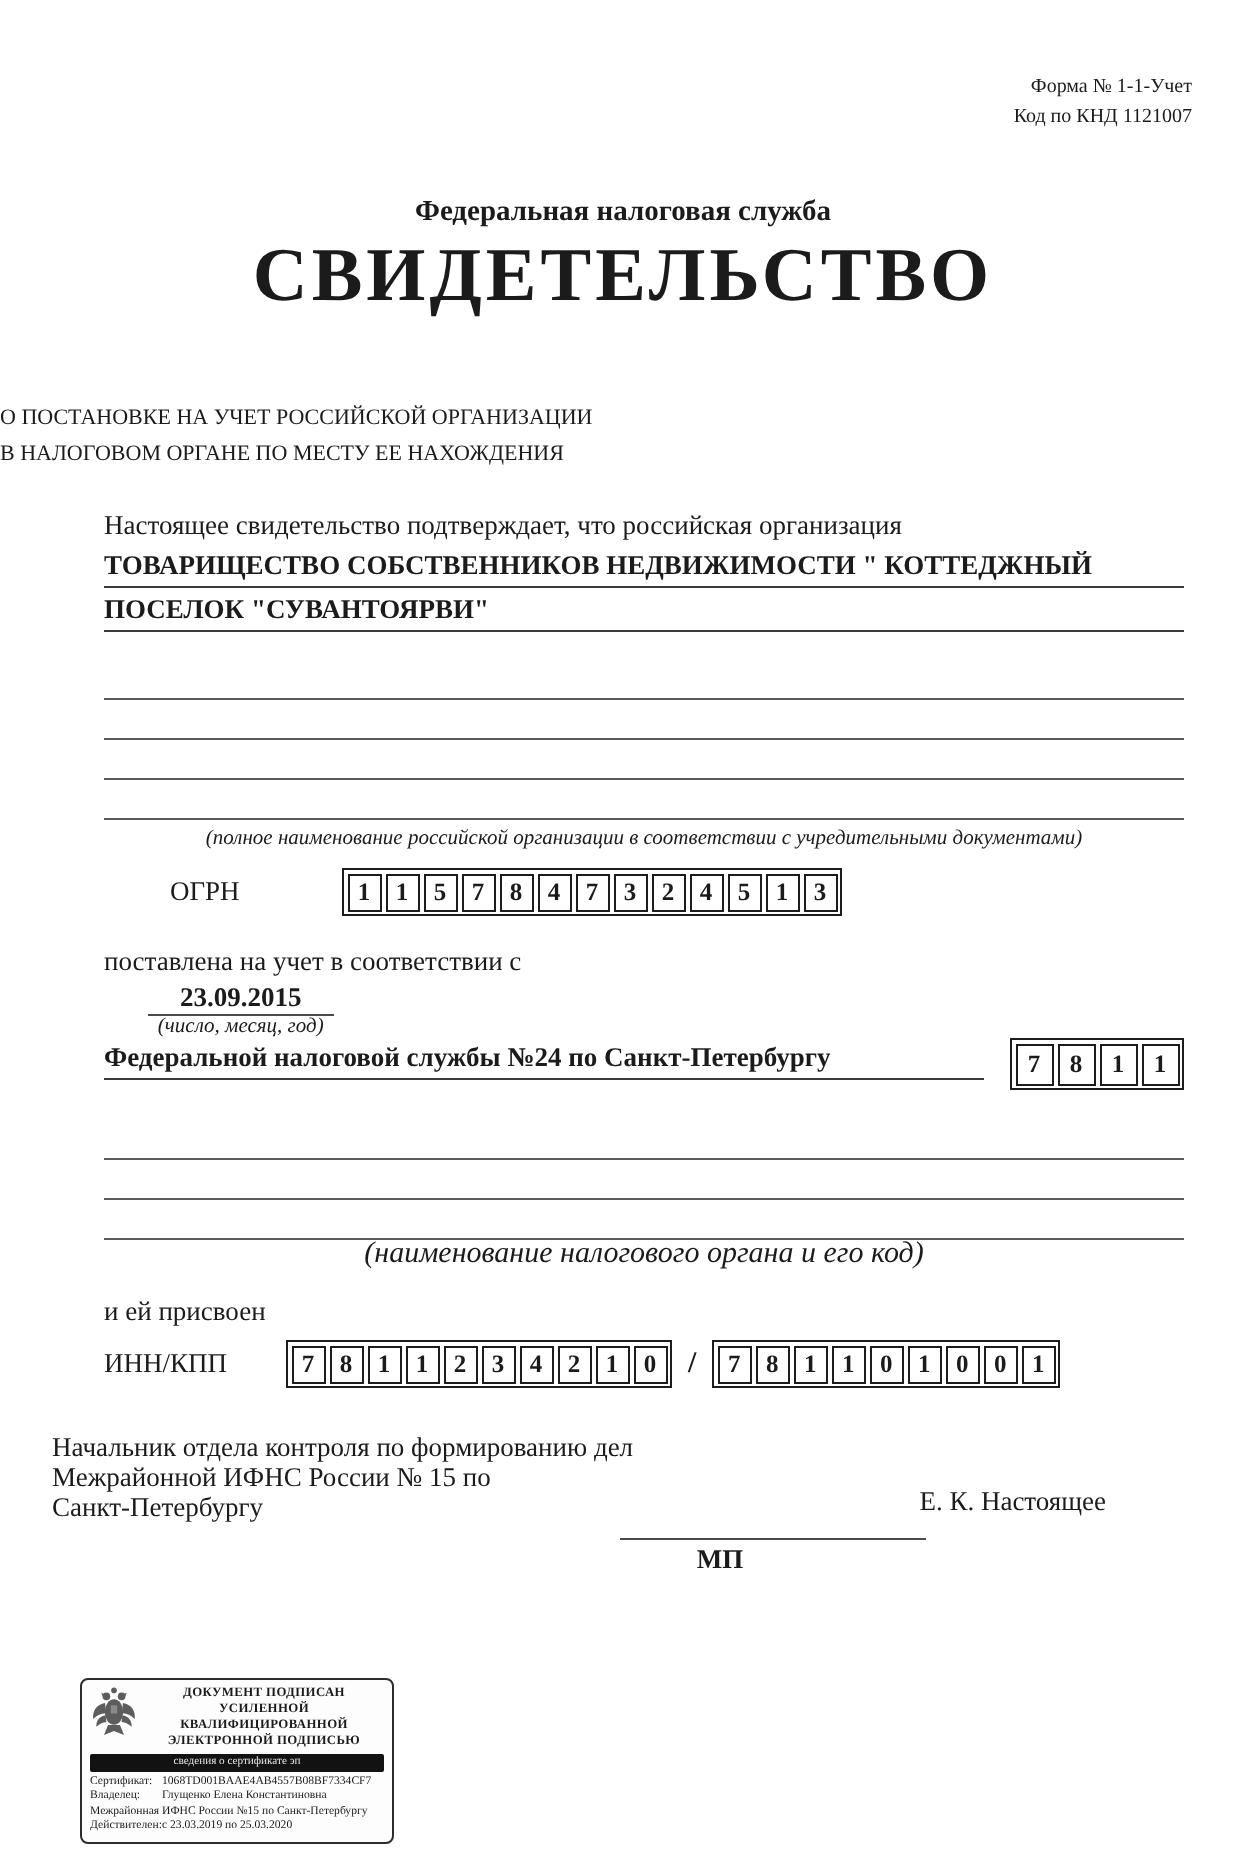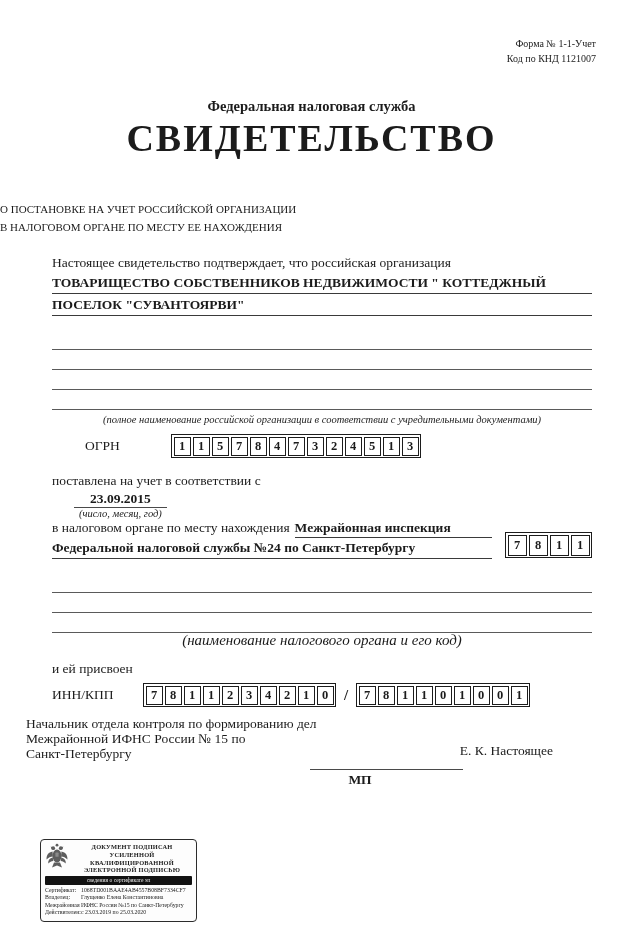--- a/index.html
+++ b/index.html
@@ -111,24 +111,20 @@
     <div class="reg1">поставлена на учет в соответствии с</div>
     <div class="reg2-row">
       <span class="date-block">
         <span class="date-value">23.09.2015</span>
         <div class="date-caption">(число, месяц, год)</div>
       </span>
     </div>
 
     <div class="authority">
       <div class="auth-left">
-        <div class="auth-line1">
-          <span class="auth-prefix">в налоговом органе по месту нахождения</span>
-          <span class="auth-bold">Межрайонная инспекция</span>
-        </div>
         <div class="auth-line2">Федеральной налоговой службы №24 по Санкт-Петербургу</div>
       </div>
       <div class="auth-right">
         <span class="digit-box code">
             <span class="cell">7</span>
             <span class="cell">8</span>
             <span class="cell">1</span>
             <span class="cell">1</span>
           </span>
       </div>

